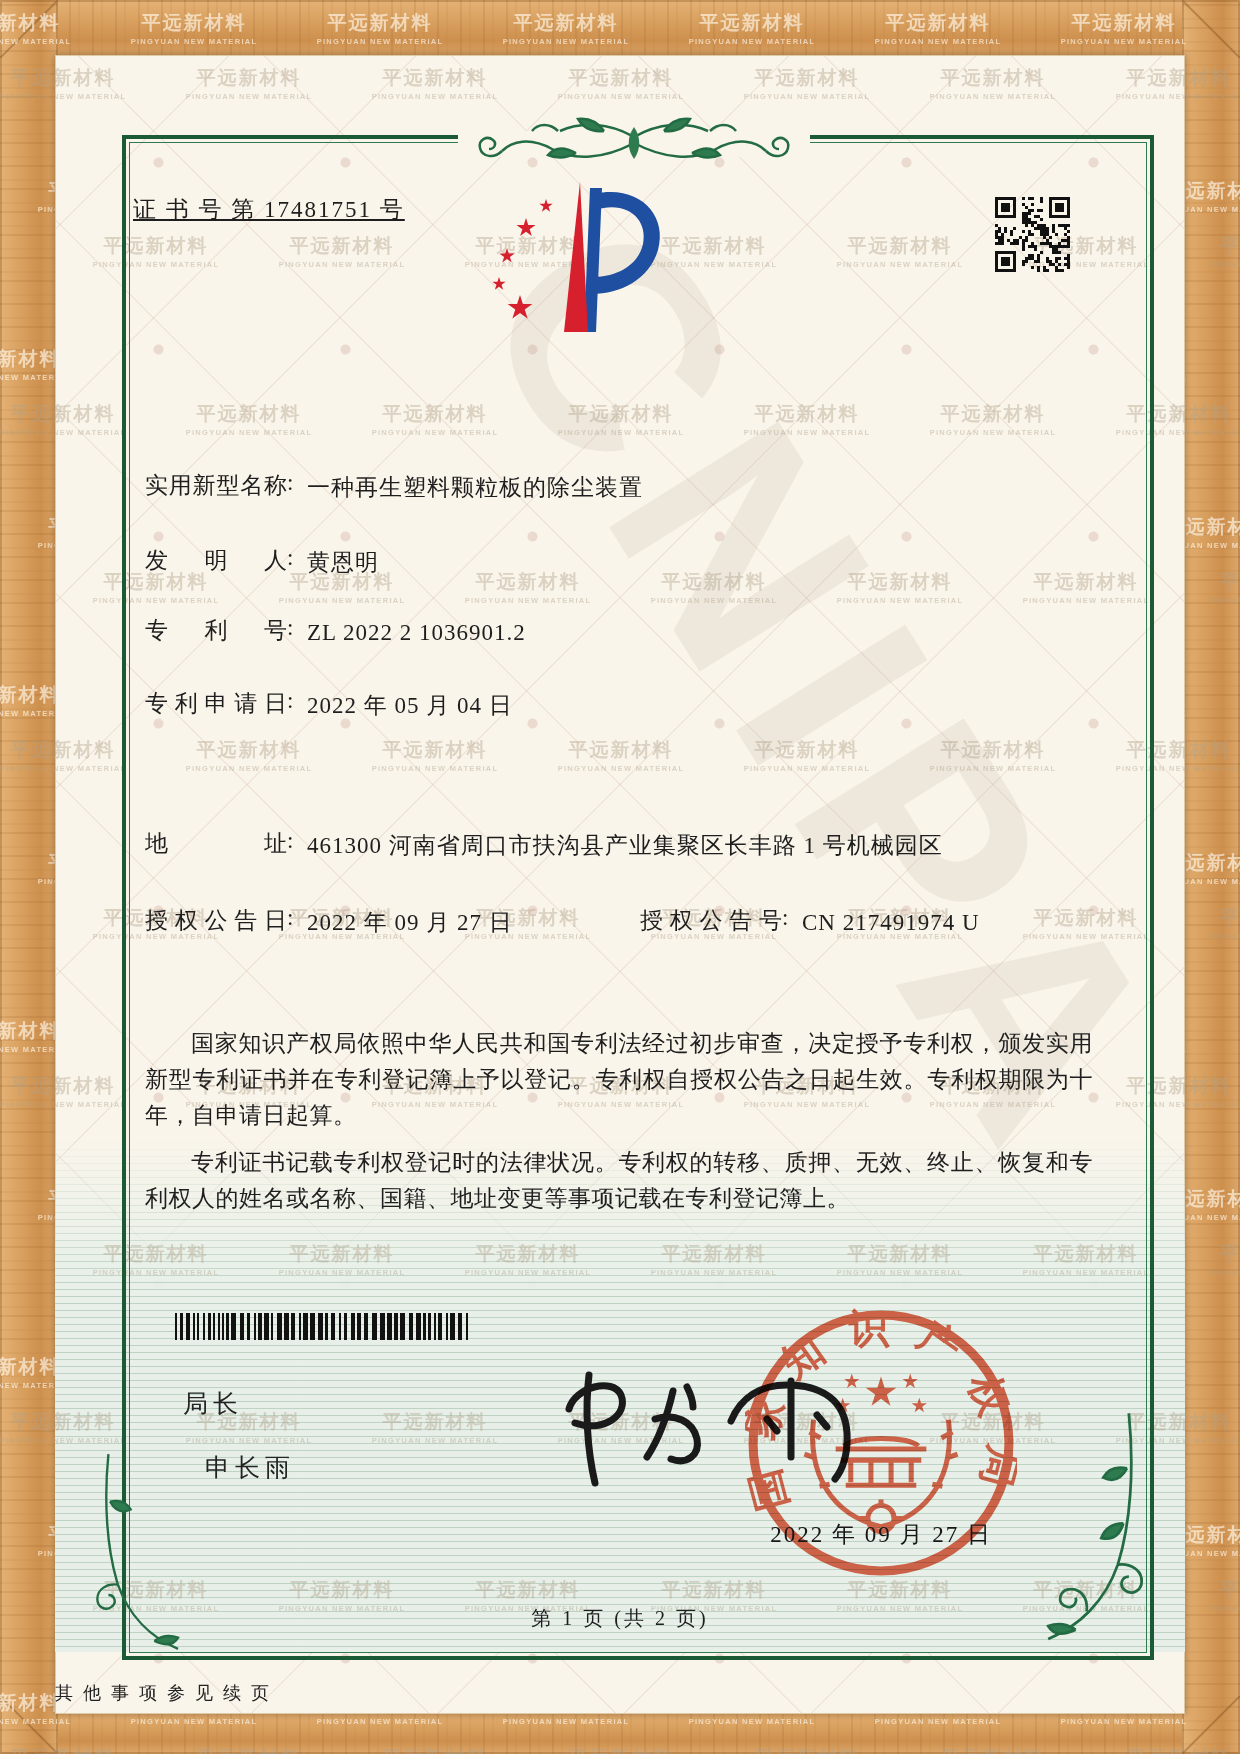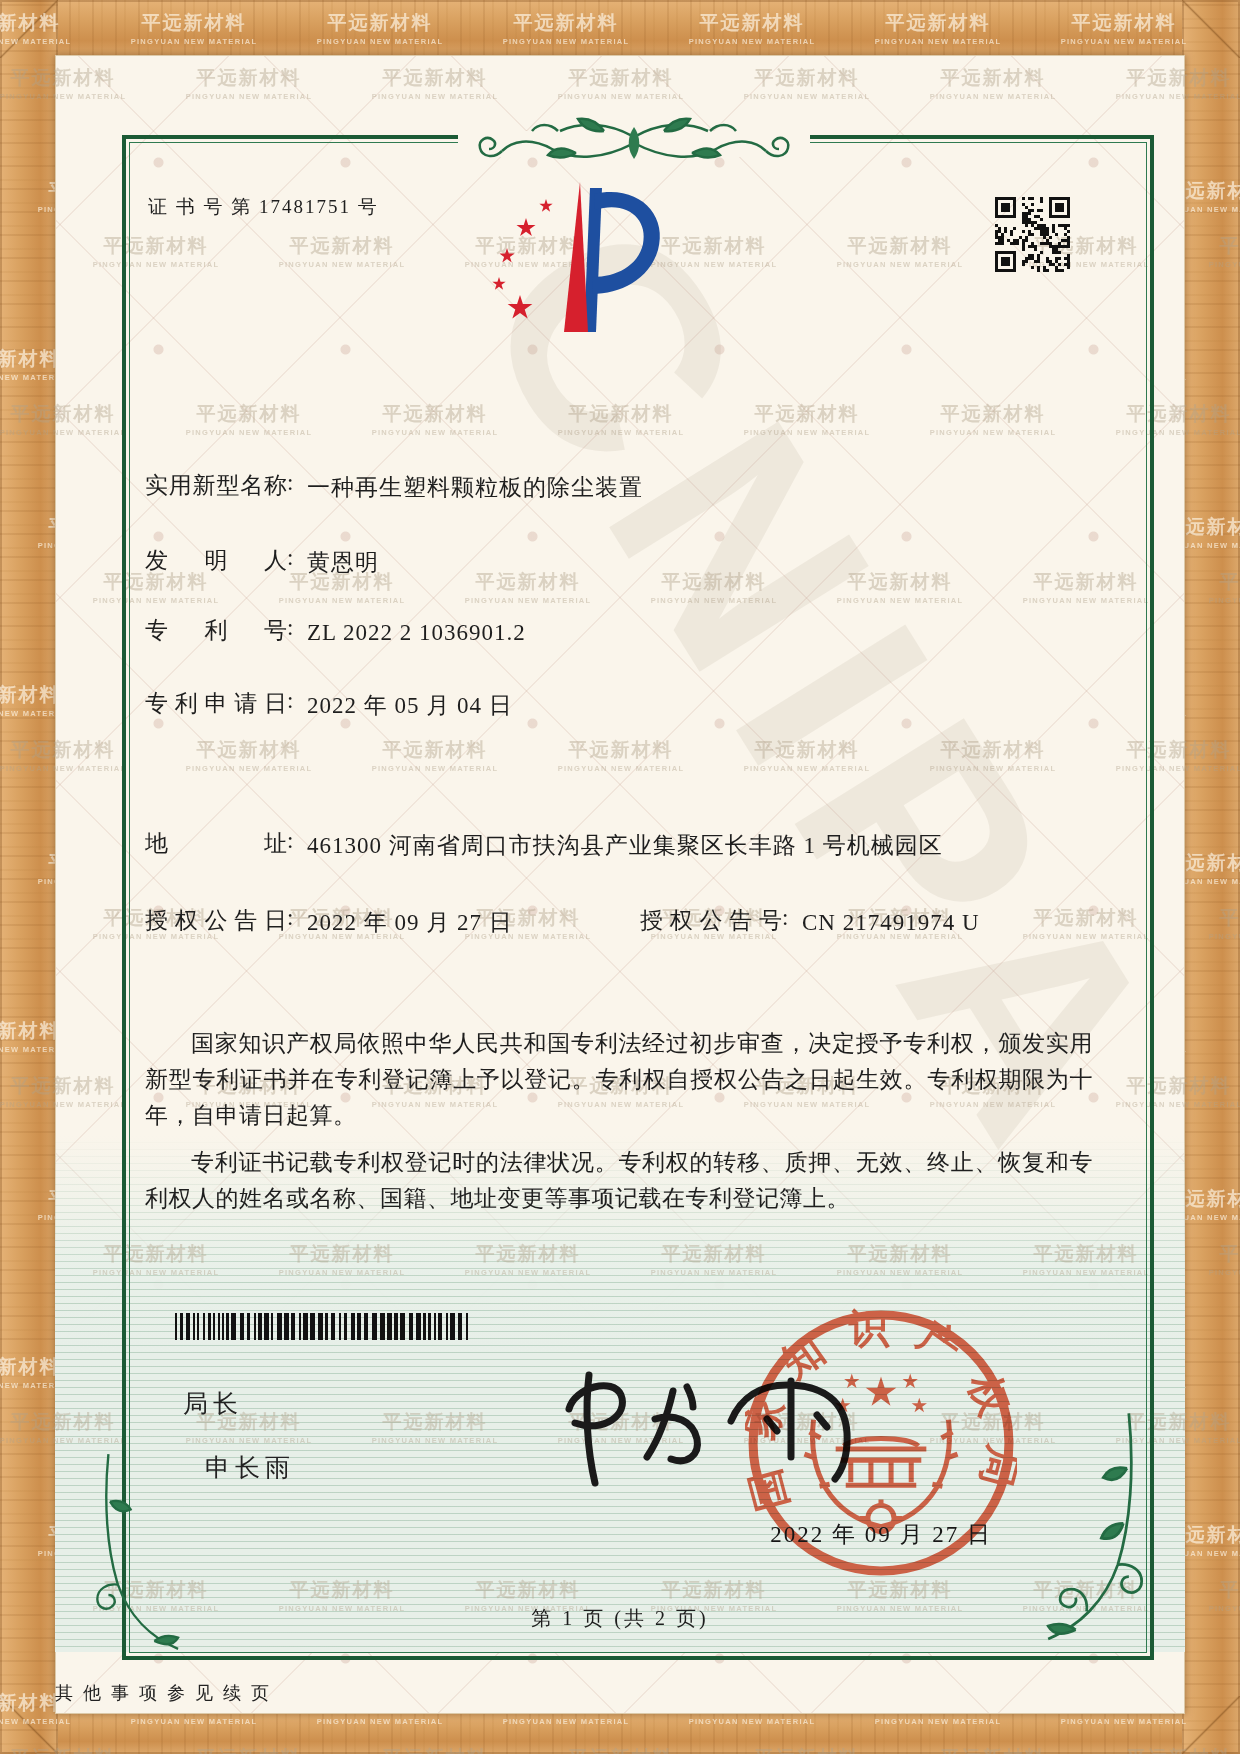--- a/index.html
+++ b/index.html
@@ -56,21 +56,21 @@
 
   
   .border-rect{position:absolute;left:67px;top:80px;width:1024px;height:1517px;z-index:2;
       border:4.5px solid #1b5a35;pointer-events:none;}
   .border-rect::before{content:"";position:absolute;inset:3px;border:1.5px solid #2f7a50;}
   .orn{position:absolute;z-index:3;pointer-events:none;}
 
   
   .content{position:absolute;inset:0;z-index:4;color:#1e1e1e;}
   .abs{position:absolute;}
-  .cert-no{left:93px;top:139px;font-size:19px;letter-spacing:2px;}
+  .cert-no{left:78px;top:139px;font-size:23px;letter-spacing:2px;text-decoration:underline;}
   .title{left:0;top:284px;width:100%;text-align:center;font-size:47px;font-weight:700;letter-spacing:12px;color:#181818;}
 
   .row{left:90px;font-size:23px;}
   .lbl{display:inline-block;width:142px;text-align:justify;text-align-last:justify;vertical-align:top;}
   .colon{display:inline-block;width:12px;vertical-align:top;}
   .val{display:inline-block;margin-left:8px;letter-spacing:1px;max-width:800px;vertical-align:top;line-height:1.55;}
 
   .paras{left:90px;top:971px;width:948px;font-size:23px;line-height:36px;text-align:justify;letter-spacing:.5px;}
   .paras p{margin:0 0 11px 0;text-indent:2em;}
 

